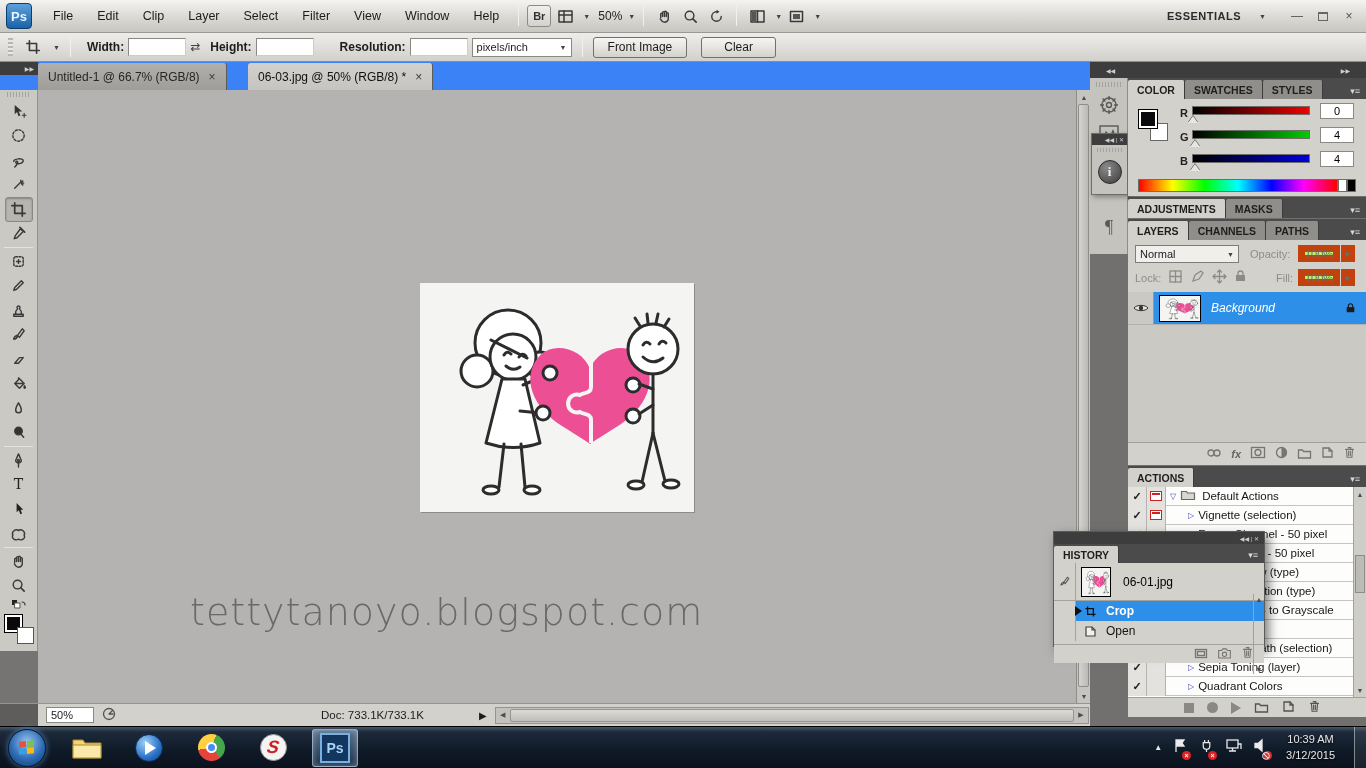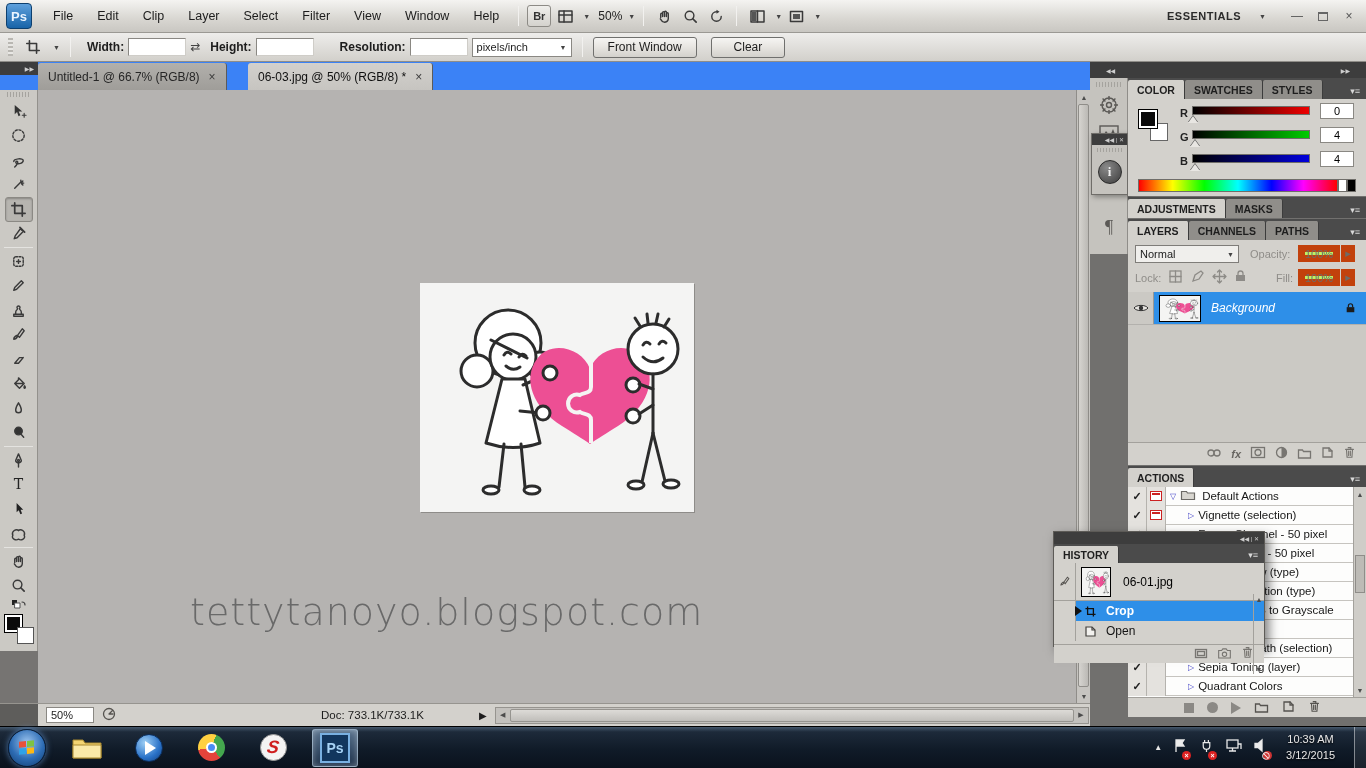--- a/index.html
+++ b/index.html
@@ -257,21 +257,21 @@
     <span style="font-size:12px;color:#444">⇄</span>
     <span class="ob-label">Height:</span>
     <input class="ob-input" value="" style="">
     <span class="ob-label" style="margin-left:22px">Resolution:</span>
     <input class="ob-input" value="" style="">
     <div class="ob-select">
       <span>pixels/inch</span>
         <span class="ddtri">▼</span>
     </div>
     <div class="vsep"></div>
-    <button class="win-btn">Front Window</button>
+    <button class="win-btn">Front Image</button>
     <button class="win-btn" style="margin-left:10px;padding:0 22px">Clear</button>
   </div>
 
   <div id="tabrow" class="abs">
     <div class="tl-stub abs">▶▶</div>
     <div class="doc-tab tab-inactive abs">
       <span>Untitled-1 @ 66.7% (RGB/8)</span>
         <span class="tab-x">×</span>
     </div>
     <div class="doc-tab tab-active abs">

